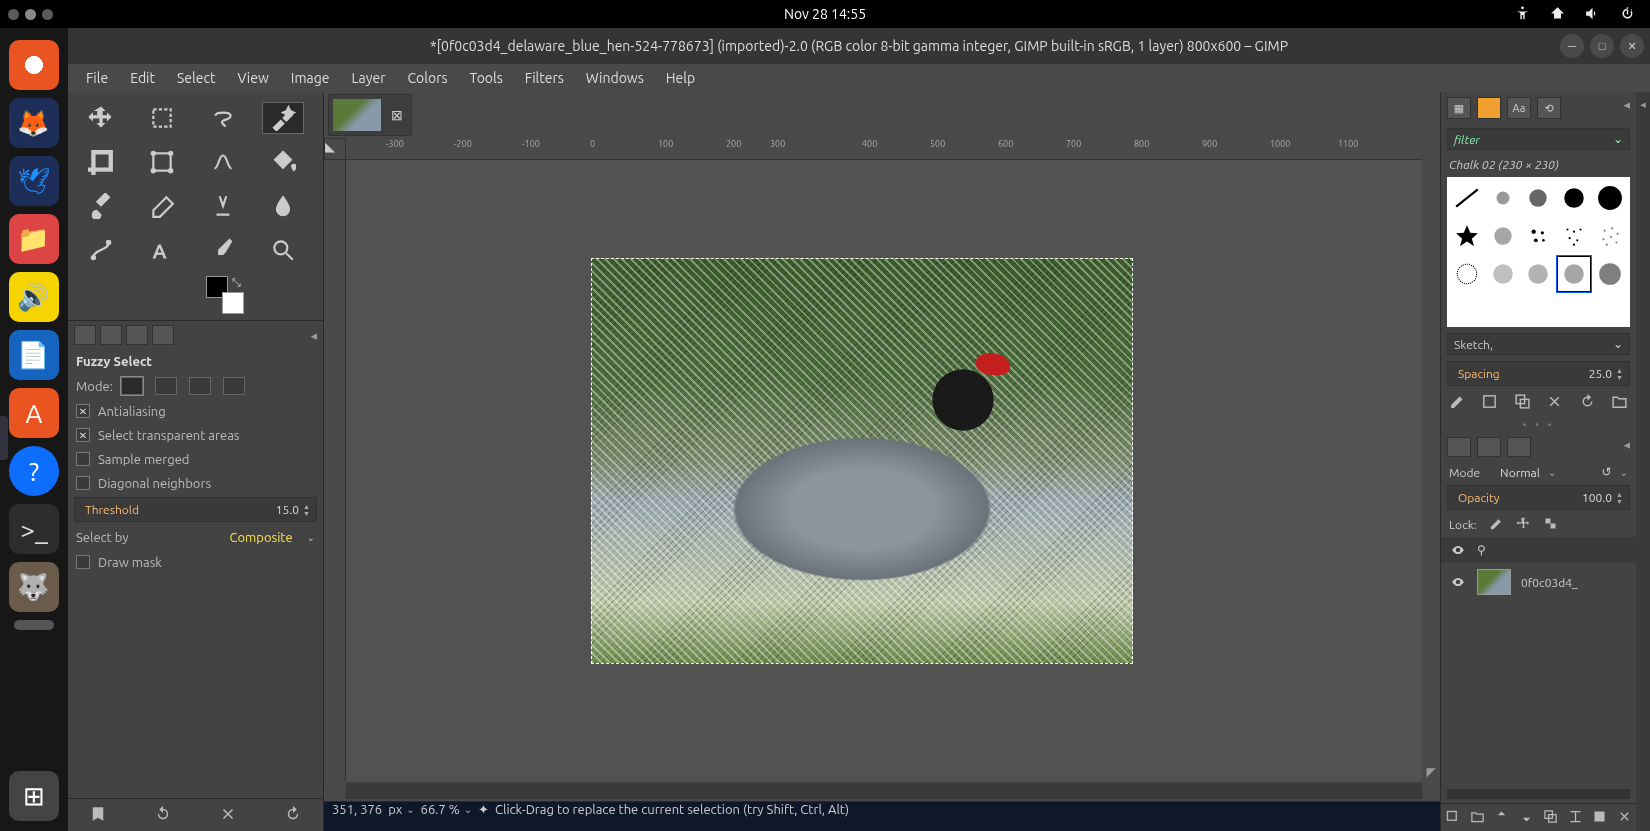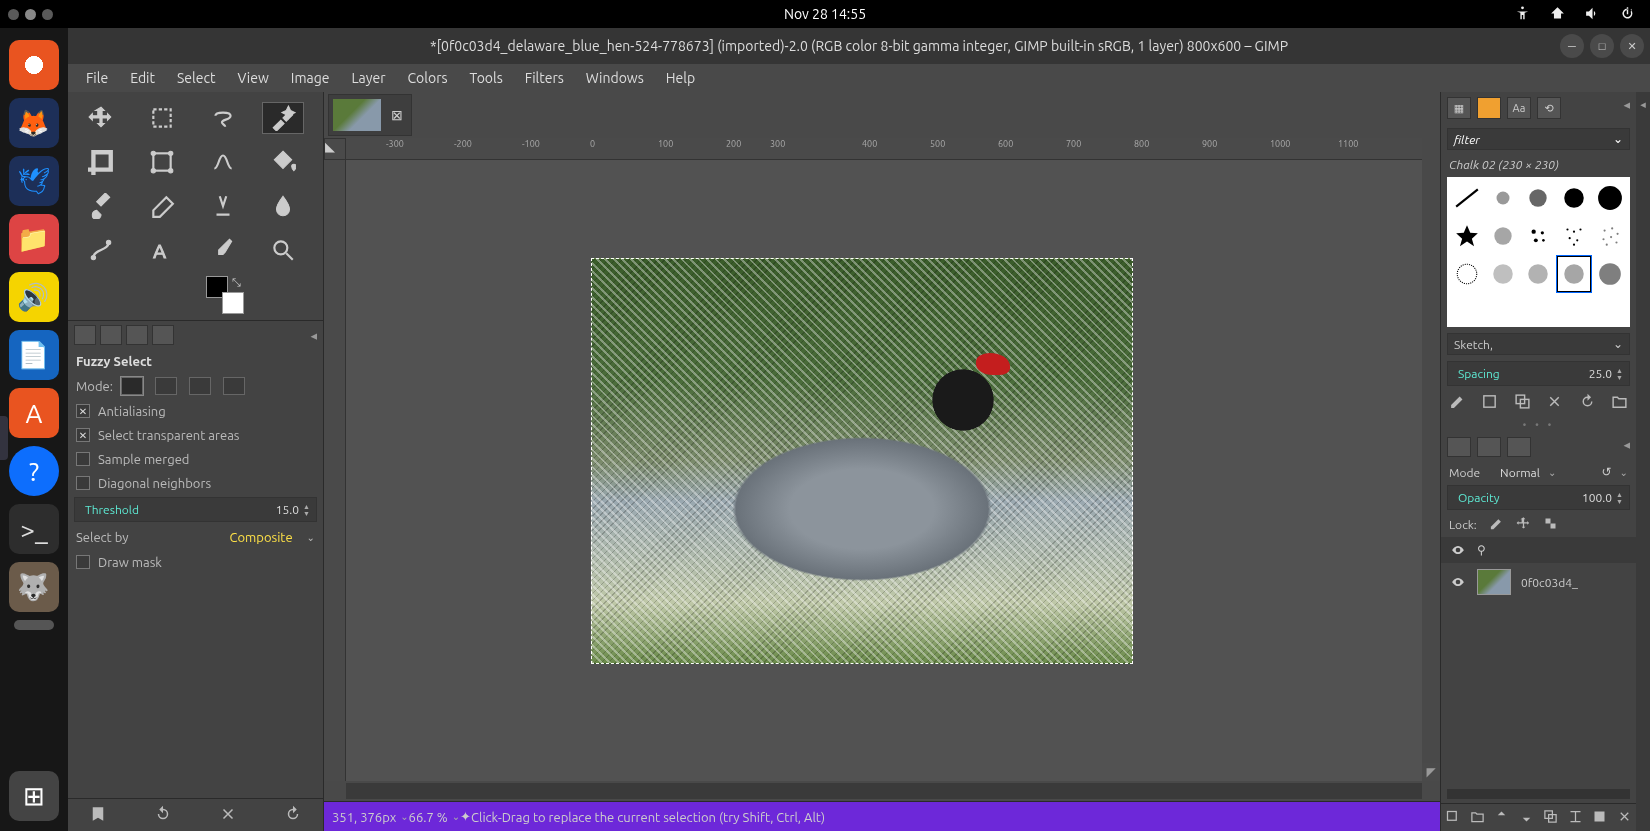--- a/index.html
+++ b/index.html
@@ -49,21 +49,21 @@
 .tab-row .arrow{margin-left:auto;color:#999}
 .opt-title{padding:5px 8px;font-weight:600;color:#ddd;font-size:13px}
 .mode-row{display:flex;align-items:center;padding:4px 8px;gap:8px}
 .mode-row .label{color:#bbb}
 .mode-btns{display:flex;gap:12px}
 .mode-btn{width:22px;height:18px;border:1px solid #666;background:#3a3a3a}
 .mode-btn.active{background:#2a2a2a;outline:1px solid #888}
 .check-row{display:flex;align-items:center;padding:5px 8px;gap:8px;color:#bbb;font-size:13px}
 .chk{width:14px;height:14px;border:1px solid #777;background:#3a3a3a;display:flex;align-items:center;justify-content:center;font-size:10px;color:#ddd}
 .num-row{display:flex;align-items:center;padding:2px 6px;border:1px solid #333;margin:2px 6px;background:#3a3a3a}
-.num-row .nlabel{flex:1;color:#5eead4;font-size:12px;padding:3px 4px}
+.num-row .nlabel{flex:1;color:#fdba74;font-size:12px;padding:3px 4px}
 .num-row .nval{color:#ddd;font-size:12px;padding-right:4px}
 .spinner{display:flex;flex-direction:column}
 .spinner span{font-size:7px;line-height:7px;color:#aaa}
 .select-row{display:flex;align-items:center;padding:6px 8px;gap:8px;color:#bbb;font-size:13px}
 .select-row .sval{margin-left:auto;color:#fde047}
 .lp-footer{margin-top:auto;display:flex;padding:6px 8px;gap:20px;border-top:1px solid #2a2a2a;justify-content:space-around}
 .lp-footer svg{width:18px;height:18px;fill:#bbb}
 
 .center{flex:1;display:flex;flex-direction:column;background:#494949;position:relative}
 .img-tabs{height:46px;display:flex;align-items:center;padding-left:4px;gap:6px}
@@ -75,29 +75,29 @@
 .ruler-h span{position:absolute;top:1px}
 .ruler-v{position:absolute;left:0;top:68px;bottom:50px;width:22px;background:#4a4a4a;border-right:1px solid #333;font-size:9px;color:#aaa}
 .canvas-viewport{position:absolute;left:22px;top:68px;right:18px;bottom:50px;background:#525252;overflow:hidden}
 .canvas-image{position:absolute;left:245px;top:98px;width:542px;height:406px;background:linear-gradient(180deg,#3a5c2a 0%,#4a6c3a 30%,#7a8a6a 50%,#9aa8b0 60%,#bfc8a8 85%,#6a8a4a 100%);border:1px dashed #fff;overflow:hidden}
 .canvas-image::before{content:"";position:absolute;inset:0;background:repeating-linear-gradient(45deg,rgba(255,255,255,.35) 0 2px,transparent 2px 6px),repeating-linear-gradient(-45deg,rgba(0,0,0,.2) 0 1px,transparent 1px 5px)}
 .chicken{position:absolute;left:120px;top:130px;width:300px;height:200px;background:radial-gradient(ellipse 60% 50% at 50% 60%,#8c949c 40%,#6a727a 70%,transparent 72%)}
 .chicken::before{content:"";position:absolute;right:10px;top:-28px;width:78px;height:78px;background:radial-gradient(circle,#1a1a1a 55%,transparent 56%);border-radius:50%}
 .chicken::after{content:"";position:absolute;right:2px;top:-36px;width:34px;height:22px;background:#c41e1e;border-radius:40% 60% 30% 50%}
 .nav-arrow{position:absolute;right:0;bottom:50px;width:18px;height:18px;background:#4a4a4a;color:#999;display:flex;align-items:center;justify-content:center;font-size:12px}
 .scroll-h{position:absolute;left:22px;right:18px;bottom:32px;height:16px;background:#3a3a3a}
-.statusbar{position:absolute;left:0;right:0;bottom:0;height:30px;display:flex;align-items:center;padding:0 8px;gap:0;background:#6d28d9;border-top:1px solid #2a2a2a;font-size:13px;color:#ccc}
+.statusbar{position:absolute;left:0;right:0;bottom:0;height:30px;display:flex;align-items:flex-start;padding:0 8px;gap:6px;background:#0f172a;border-top:1px solid #2a2a2a;font-size:13px;color:#ccc}
 .statusbar .unit,.statusbar .zoom{display:flex;align-items:center;gap:4px}
 .statusbar .caret{font-size:10px;color:#aaa}
 
 .rp{width:196px;background:#434343;display:flex;flex-direction:column;border-left:1px solid #2a2a2a}
 .rp-tabs{display:flex;gap:6px;padding:5px 6px}
 .rp-tab{width:24px;height:22px;background:#555;border:1px solid #333;display:flex;align-items:center;justify-content:center;font-size:11px}
 .rp-tab.brush{background:#f0a030}
-.filter-row{margin:4px 6px;border:1px solid #333;background:#3a3a3a;display:flex;align-items:center;padding:3px 6px;font-size:12px;color:#ffffff;font-style:italic}
+.filter-row{margin:4px 6px;border:1px solid #333;background:#3a3a3a;display:flex;align-items:center;padding:3px 6px;font-size:12px;color:#86efac;font-style:italic}
 .filter-row .caret{margin-left:auto;font-style:normal}
 .brush-label{padding:4px 8px;font-style:italic;color:#ccc;font-size:12px}
 .brush-grid{margin:2px 6px;background:#fff;height:150px;display:grid;grid-template-columns:repeat(5,1fr);grid-auto-rows:36px;padding:3px;gap:2px}
 .bcell{display:flex;align-items:center;justify-content:center;border:1px solid transparent}
 .bcell.sel{border:1px solid #000;outline:1px solid #06f}
 .bcell svg{width:26px;height:26px}
 .preset-row{margin:4px 6px;border:1px solid #333;background:#3a3a3a;display:flex;align-items:center;padding:3px 6px;font-size:12px}
 .preset-row .caret{margin-left:auto}
 .icon-row{display:flex;gap:10px;padding:5px 8px;justify-content:space-between}
 .icon-row svg{width:17px;height:17px;fill:#bbb}

